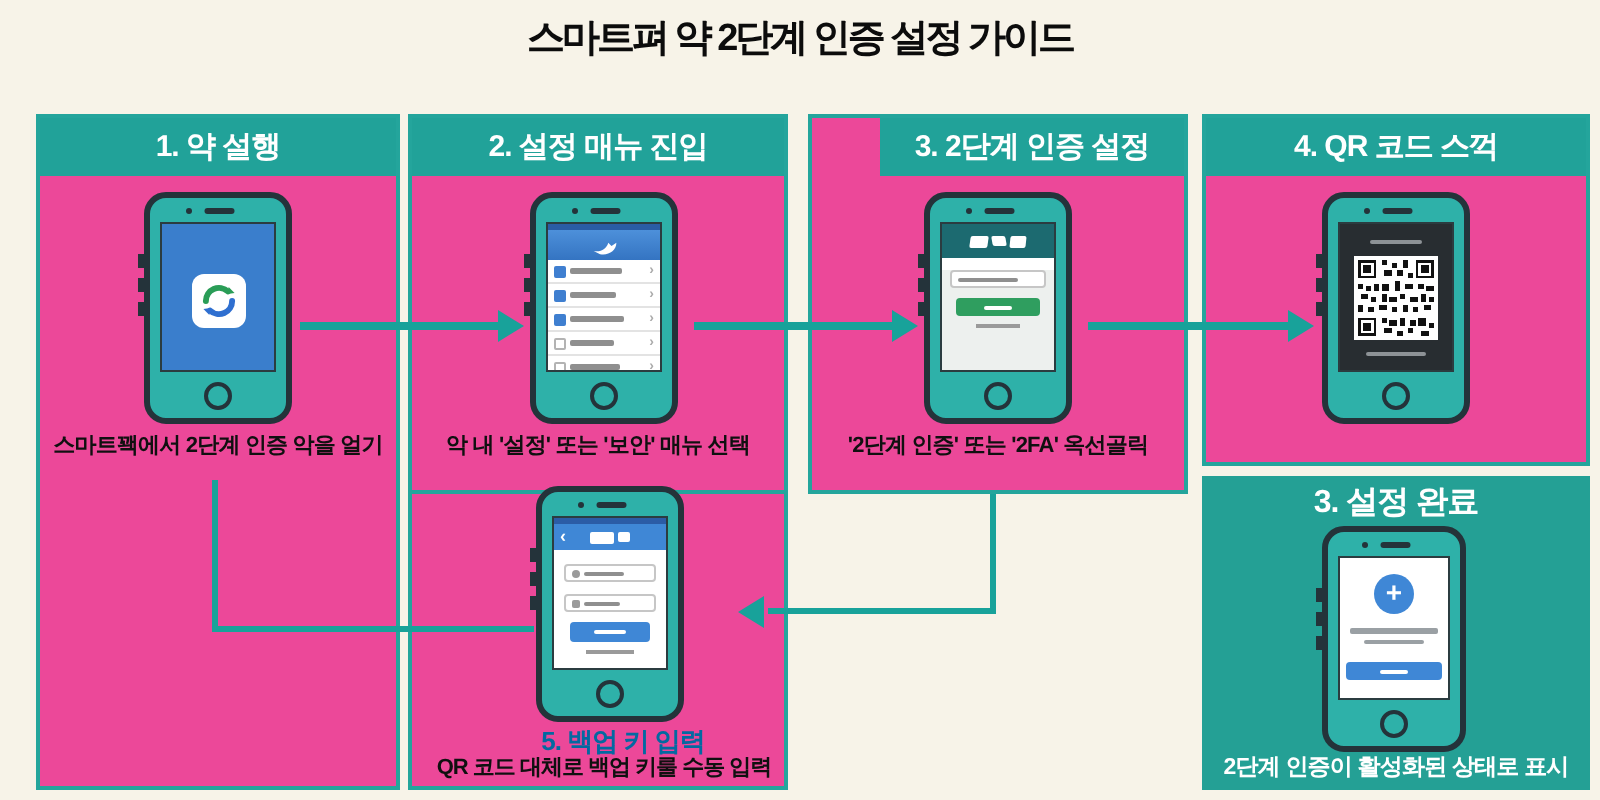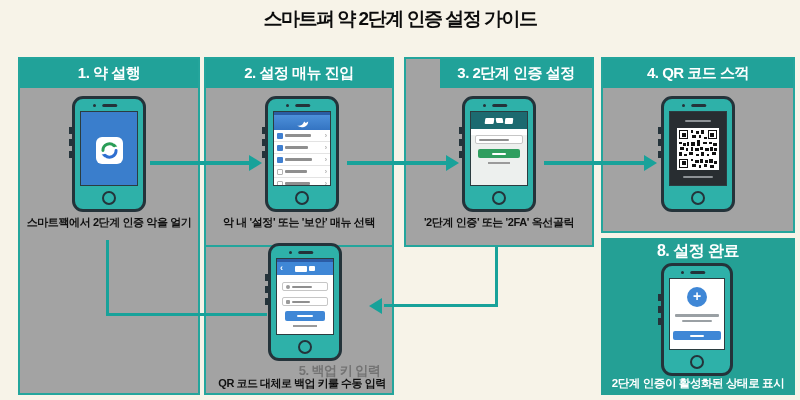--- a/index.html
+++ b/index.html
@@ -4,35 +4,35 @@
 <style>
   html,body{margin:0;padding:0;}
   body{font-family:"Liberation Sans","DejaVu Sans",sans-serif;background:#e8e4d8;}
   .canvas{position:relative;width:800px;height:400px;background:#f7f3e8;overflow:hidden;}
 
   
   .main-title{position:absolute;top:6px;left:0;width:800px;text-align:center;
     font-size:19px;font-weight:900;letter-spacing:-1.5px;color:#0c0c0c;}
 
   
-  .panel{position:absolute;top:57px;background:#a3a3a3;border:2px solid #24a59c;box-sizing:border-box;}
+  .panel{position:absolute;top:57px;background:#ec4899;border:2px solid #24a59c;box-sizing:border-box;}
   .panel-header{height:29px;background:#21a299;display:flex;align-items:center;justify-content:center;
     color:#fff;font-weight:800;font-size:15px;letter-spacing:-0.5px;}
   .caption{position:absolute;left:0;right:0;top:156px;text-align:center;font-weight:800;
     font-size:11px;letter-spacing:-0.4px;color:#101010;white-space:nowrap;}
   .divider{position:absolute;left:0;right:0;top:186px;border-top:2px solid #24a59c;}
 
   .teal-box{position:absolute;left:601px;top:238px;width:194px;height:157px;background:#24a095;box-sizing:border-box;}
   .teal-box .box-header{position:absolute;top:3px;left:0;right:0;text-align:center;color:#fff;
     font-weight:900;font-size:16px;letter-spacing:-0.5px;}
   .teal-box .box-caption{position:absolute;bottom:4px;left:0;right:0;text-align:center;color:#fff;
     font-weight:800;font-size:11.5px;letter-spacing:-0.4px;white-space:nowrap;}
 
   .step5-title{position:absolute;left:207px;top:362px;width:209px;text-align:center;
-    font-weight:900;font-size:13px;letter-spacing:-0.5px;color:#737373;padding-left:28px;}
+    font-weight:900;font-size:13px;letter-spacing:-0.5px;color:#0369a1;}
   .step5-caption{position:absolute;left:200px;top:376px;width:204px;text-align:center;
     font-weight:800;font-size:11px;letter-spacing:-0.5px;color:#101010;white-space:nowrap;}
 
   
   .hline,.vline{position:absolute;background:#18a29a;}
   .head-right{position:absolute;width:0;height:0;border-top:8px solid transparent;
     border-bottom:8px solid transparent;border-left:13px solid #18a29a;}
   .head-left{position:absolute;width:0;height:0;border-top:8px solid transparent;
     border-bottom:8px solid transparent;border-right:13px solid #18a29a;}
 
@@ -116,21 +116,21 @@
   <div class="panel" style="left:404px;width:190px;height:190px;padding-left:34px;">
     <div class="panel-header">3. 2단계 인증 설정</div>
     <div class="caption">'2단계 인증' 또는 '2FA' 옥선골릭</div>
   </div>
 
   <div class="panel" style="left:601px;width:194px;height:176px;">
     <div class="panel-header">4. QR 코드 스꺽</div>
   </div>
 
   <div class="teal-box">
-    <div class="box-header">8. 설정 완료</div>
+    <div class="box-header">3. 설정 완료</div>
     <div class="box-caption">2단계 인증이 활성화된 상태로 표시</div>
   </div>
 
   <div class="step5-title">5. 백업 키 입력</div>
   <div class="step5-caption">QR 코드 대체로 백업 키룰 수동 입력</div>
 
   <div class="hline" style="left:150px;top:161px;width:100px;height:4px;"></div>
   <div class="head-right" style="left:249px;top:155px;"></div>
 
   <div class="hline" style="left:347px;top:161px;width:100px;height:4px;"></div>

